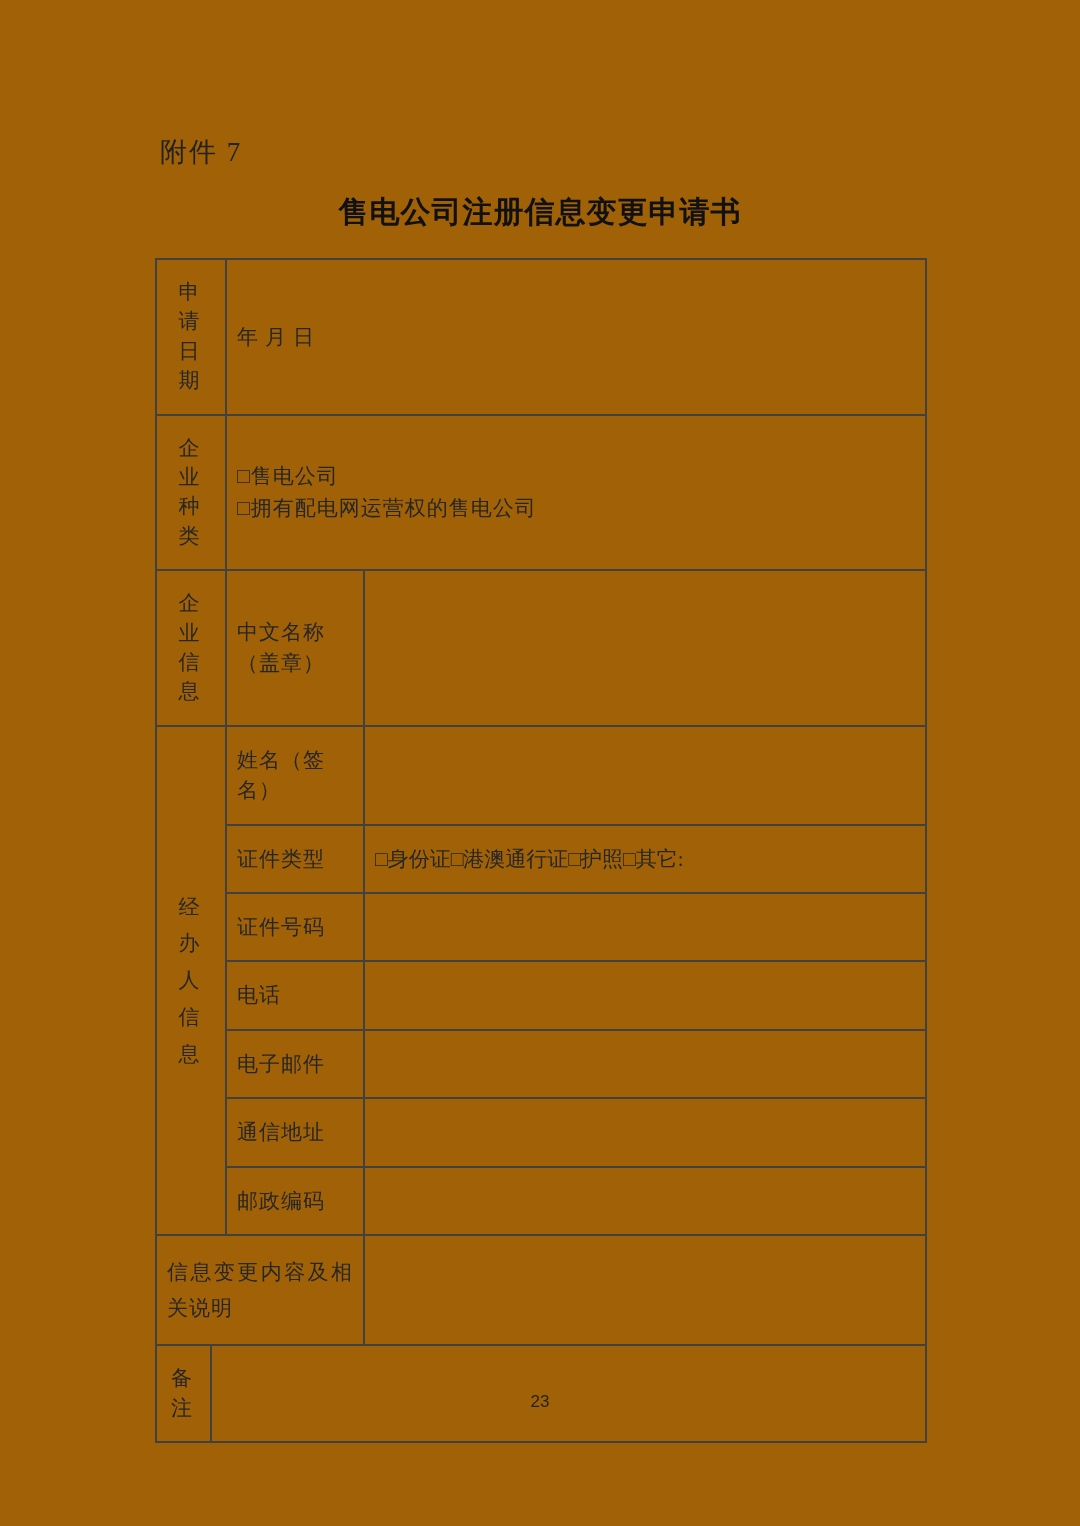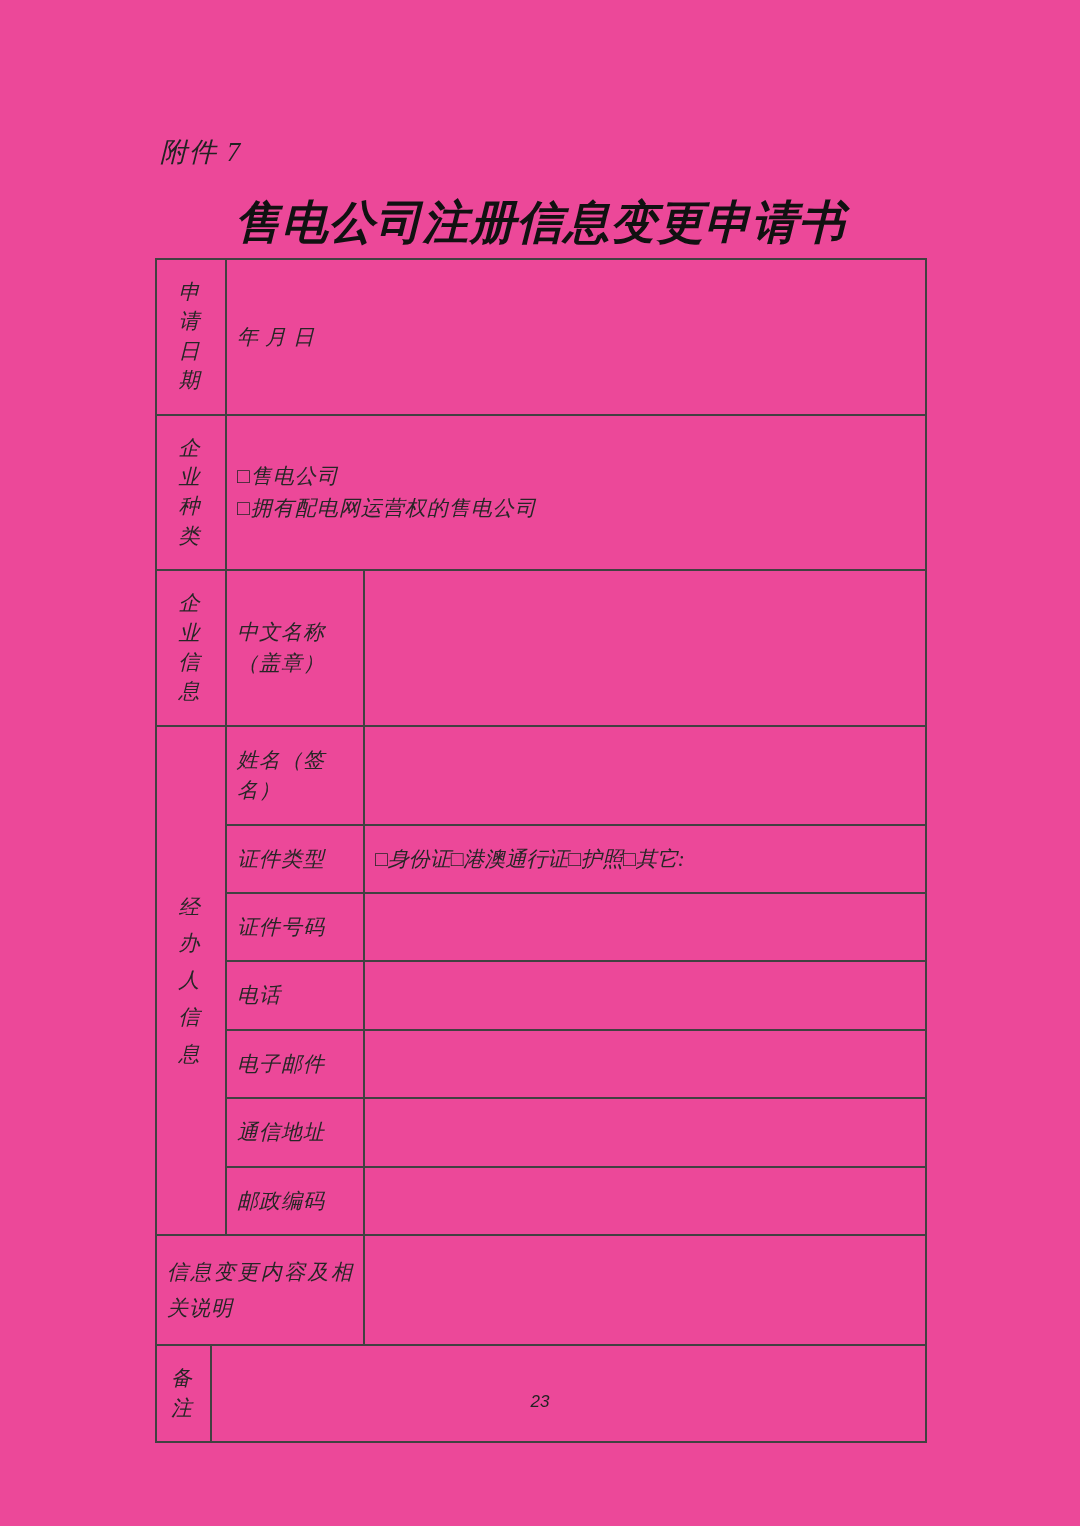--- a/index.html
+++ b/index.html
@@ -1,42 +1,41 @@
 <!DOCTYPE html>
 <html><head>
 <meta charset="utf-8">
 <style>
   html, body { margin: 0; padding: 0; background: #ffffff; }
   .page {
     position: relative;
     width: 1080px;
     height: 1526px;
-    background: #ec4899;
+    background: #a16207;
     font-family: "Liberation Serif", "DejaVu Serif", serif;
     color: #262626;
     overflow: hidden;
-    font-style: italic;
   }
   .attachment-label {
     position: absolute;
     left: 160px;
     top: 134px;
     font-size: 27px;
     letter-spacing: 2px;
     color: #222222;
   }
   .doc-title {
     position: absolute;
     left: 0;
     right: 0;
     top: 192px;
     text-align: center;
     font-family: "Liberation Sans", "DejaVu Sans", sans-serif;
     font-weight: 700;
-    font-size: 46px;
+    font-size: 30px;
     letter-spacing: 1px;
     color: #111111;
   }
   .table-wrap {
     position: absolute;
     left: 155px;
     top: 258px;
   }
   table.form {
     border-collapse: collapse;

